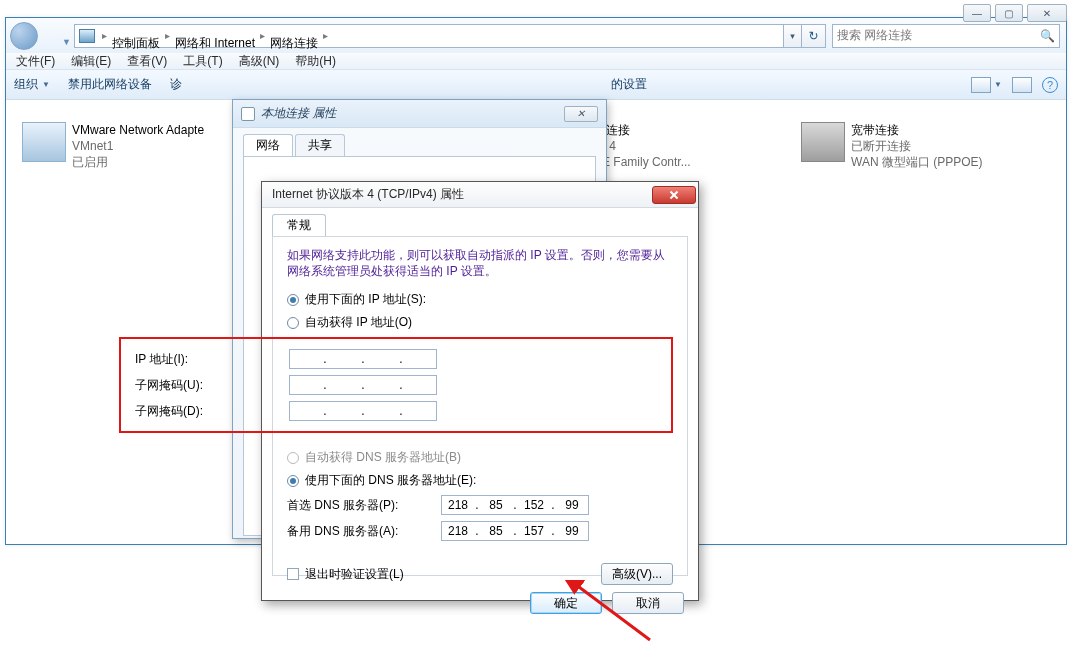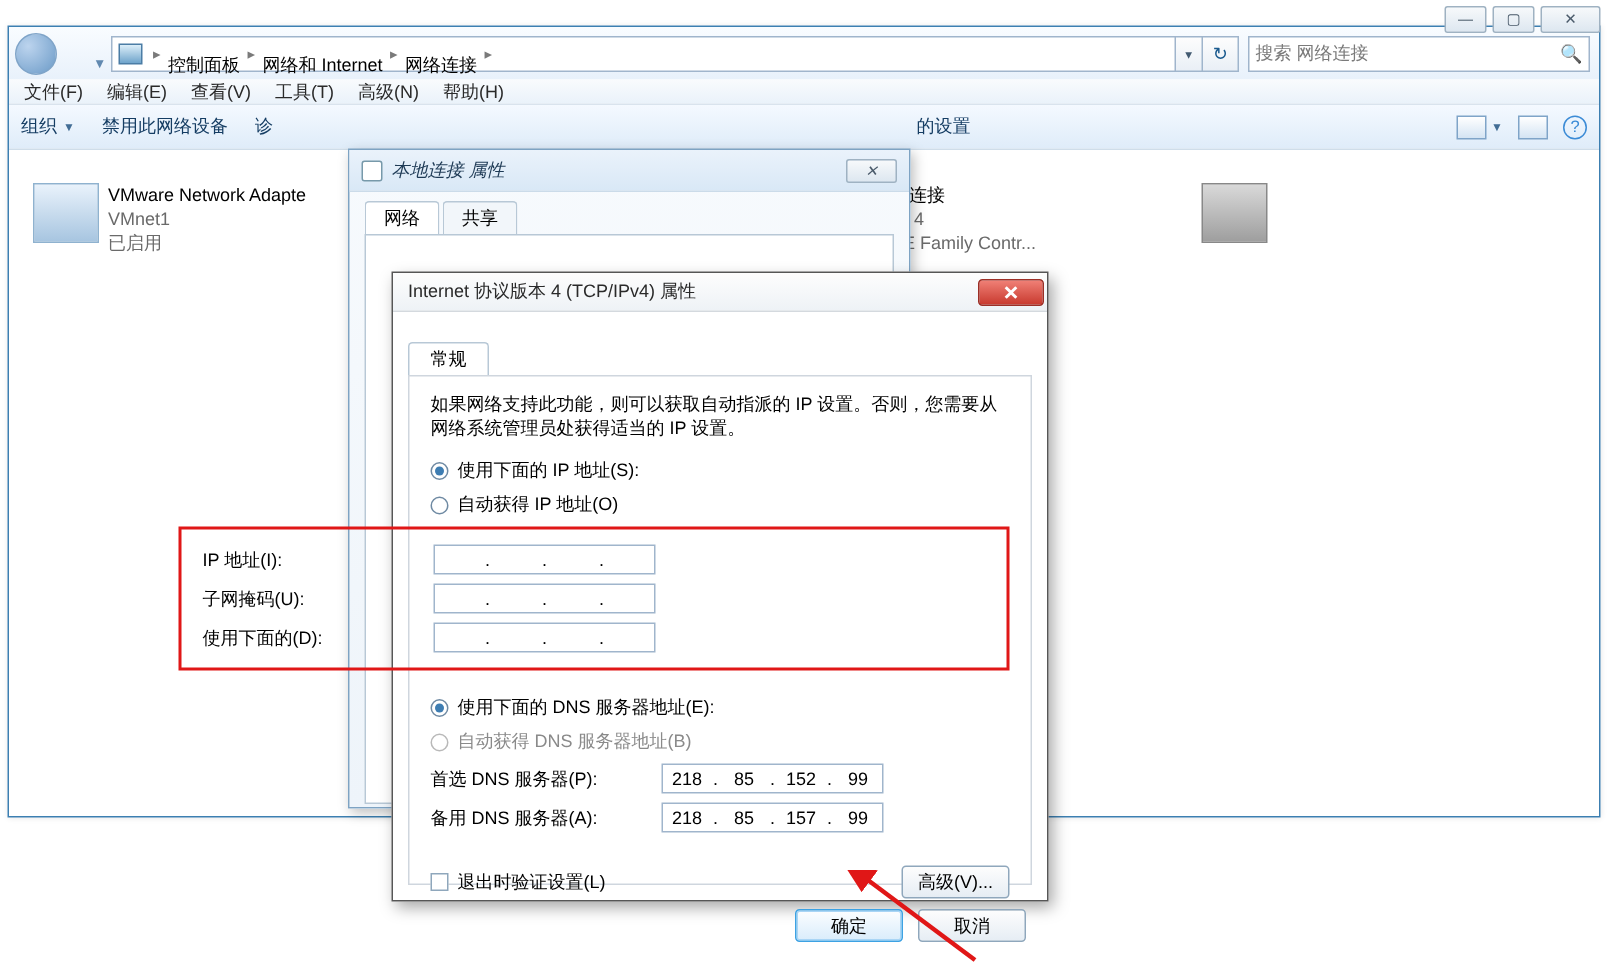--- a/index.html
+++ b/index.html
@@ -143,31 +143,31 @@
     border: 1px solid #9c2e26; border-radius: 3px;
     color:#fff; display:flex; align-items:center; justify-content:center;
     position: relative;
   }
   .ipv4 .titlebar .x::before, .ipv4 .titlebar .x::after {
     content:""; position:absolute; width:10px; height:2px; background:#fff;
   }
   .ipv4 .titlebar .x::before { transform: rotate(45deg); }
   .ipv4 .titlebar .x::after  { transform: rotate(-45deg); }
 
-  .ipv4 .tabs { display:flex; padding: 20px 10px 0 10px; }
+  .ipv4 .tabs { display:flex; padding: 6px 10px 0 10px; }
   .ipv4 .tabs .tab {
     border: 1px solid #b8c8d6; border-bottom: none;
     padding: 2px 14px; background: #fff;
     border-radius: 3px 3px 0 0;
   }
   .ipv4 .panel {
     margin: 0 10px 10px 10px; border: 1px solid #cfd6de; background: #fff;
     padding: 10px 14px; height: 340px;
   }
-  .desc { color: #000000; line-height: 16px; margin-bottom: 12px; }
+  .desc { color: #4c1d95; line-height: 16px; margin-bottom: 12px; }
 
   .radio-row, .field-row, .ck-row { display:flex; align-items:center; margin: 6px 0; }
   .radio { width: 12px; height: 12px; border: 1px solid #6f8aa3; border-radius:50%; margin-right: 6px; display:flex; align-items:center; justify-content:center; }
   .radio.checked::after { content:""; width:6px; height:6px; background:#3e7db2; border-radius:50%; }
   .radio.disabled { border-color:#b9b9b9; }
   .dim { color:#8a8a8a; }
 
   .field-label { width: 154px; }
   .ip-input {
     width: 148px; height: 20px; border: 1px solid #a0b5cc; background: #fff;
@@ -273,20 +273,25 @@
     <div class="net-item" style="left:588px; top:16px; width:200px;">
       <div class="lines">
         <div class="name">地连接</div>
         <div class="sub">络 4</div>
         <div class="sub">BE Family Contr...</div>
       </div>
     </div>
 
     <div class="net-item" style="left:795px; top:16px;">
       <div class="nic-icon" style="background:linear-gradient(#d9d9d9,#9e9e9e); border-color:#888;"></div>
+      <div class="lines">
+        <div class="name">宽带连接</div>
+        <div class="sub">已断开连接</div>
+        <div class="sub">WAN 微型端口 (PPPOE)</div>
+      </div>
     </div>
   </div>
 </div>
 
 <div class="props">
   <div class="titlebar">
     <span class="plug"></span>
     <span>本地连接 属性</span>
     <span class="x">✕</span>
   </div>
@@ -336,42 +341,42 @@
           <span class="oct"></span>
             <span class="dot">.</span>
             <span class="oct"></span>
             <span class="dot">.</span>
             <span class="oct"></span>
             <span class="dot">.</span>
             <span class="oct"></span>
         </div>
       </div>
       <div class="field-row">
-        <span class="field-label" style="margin-left:-154px;">使用下面的(D):</span>
+        <span class="field-label" style="margin-left:-154px;">子网掩码(D):</span>
         <div class="ip-input">
           <span class="oct"></span>
             <span class="dot">.</span>
             <span class="oct"></span>
             <span class="dot">.</span>
             <span class="oct"></span>
             <span class="dot">.</span>
             <span class="oct"></span>
         </div>
       </div>
     </div>
 
     <div class="hr-gap"></div>
 
+    <div class="radio-row">
+      <span class="radio disabled"></span>
+      <span class="dim">自动获得 DNS 服务器地址(B)</span>
+    </div>
     <div class="radio-row">
       <span class="radio checked"></span>
       <span>使用下面的 DNS 服务器地址(E):</span>
-    </div>
-    <div class="radio-row">
-      <span class="radio disabled"></span>
-      <span class="dim">自动获得 DNS 服务器地址(B)</span>
     </div>
 
     <div class="field-row">
       <span class="field-label">首选 DNS 服务器(P):</span>
       <div class="ip-input">
         <span class="oct">218</span>
           <span class="dot">.</span>
         <span class="oct">85</span>
           <span class="dot">.</span>
         <span class="oct">152</span>

